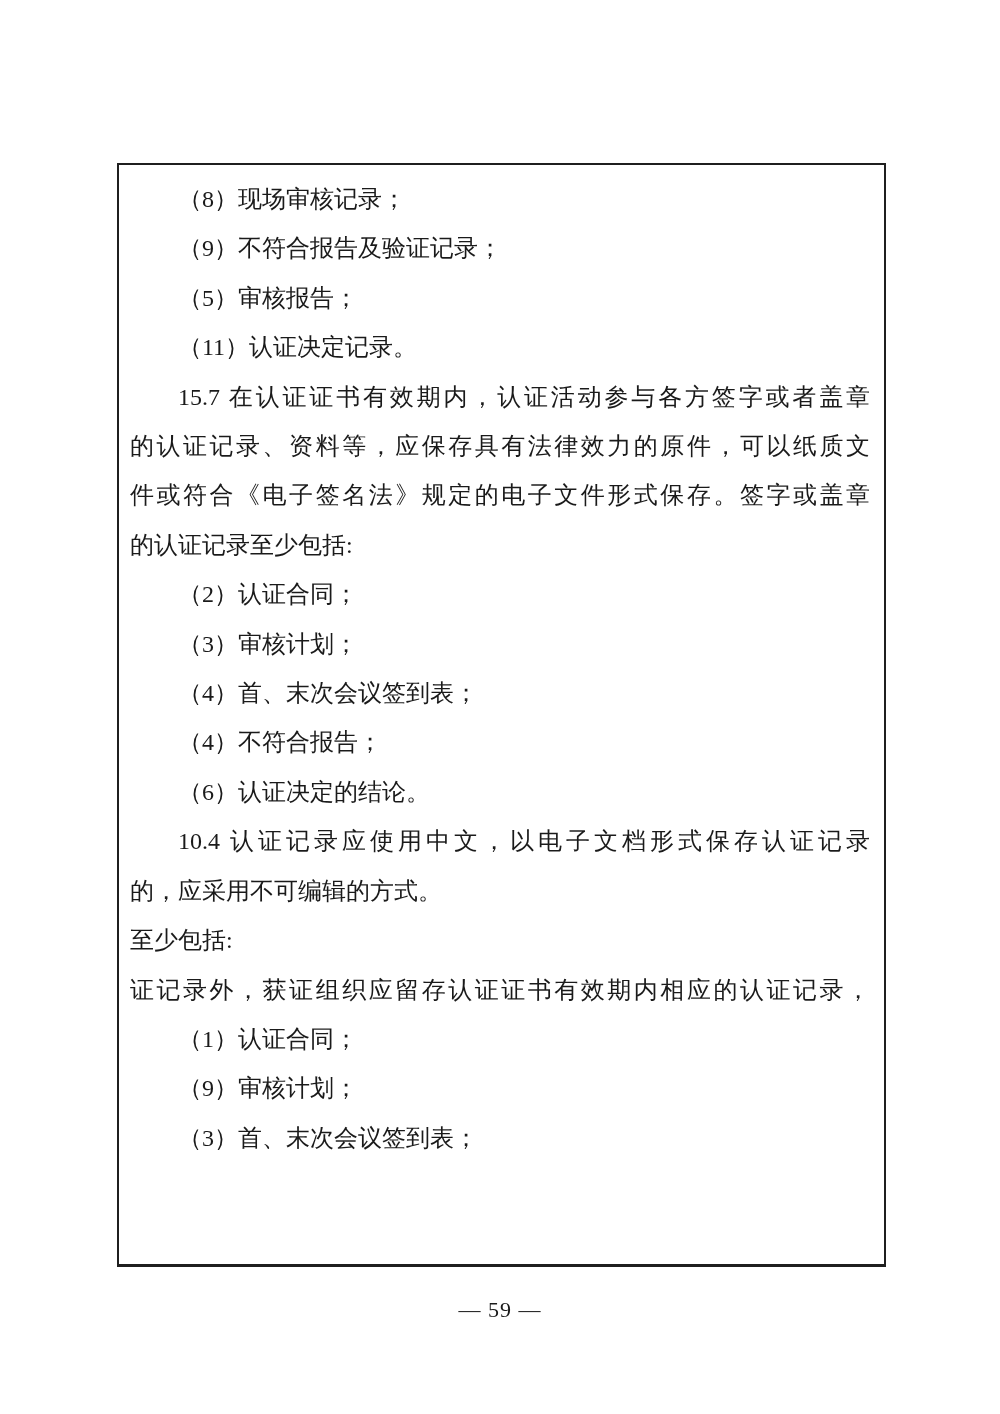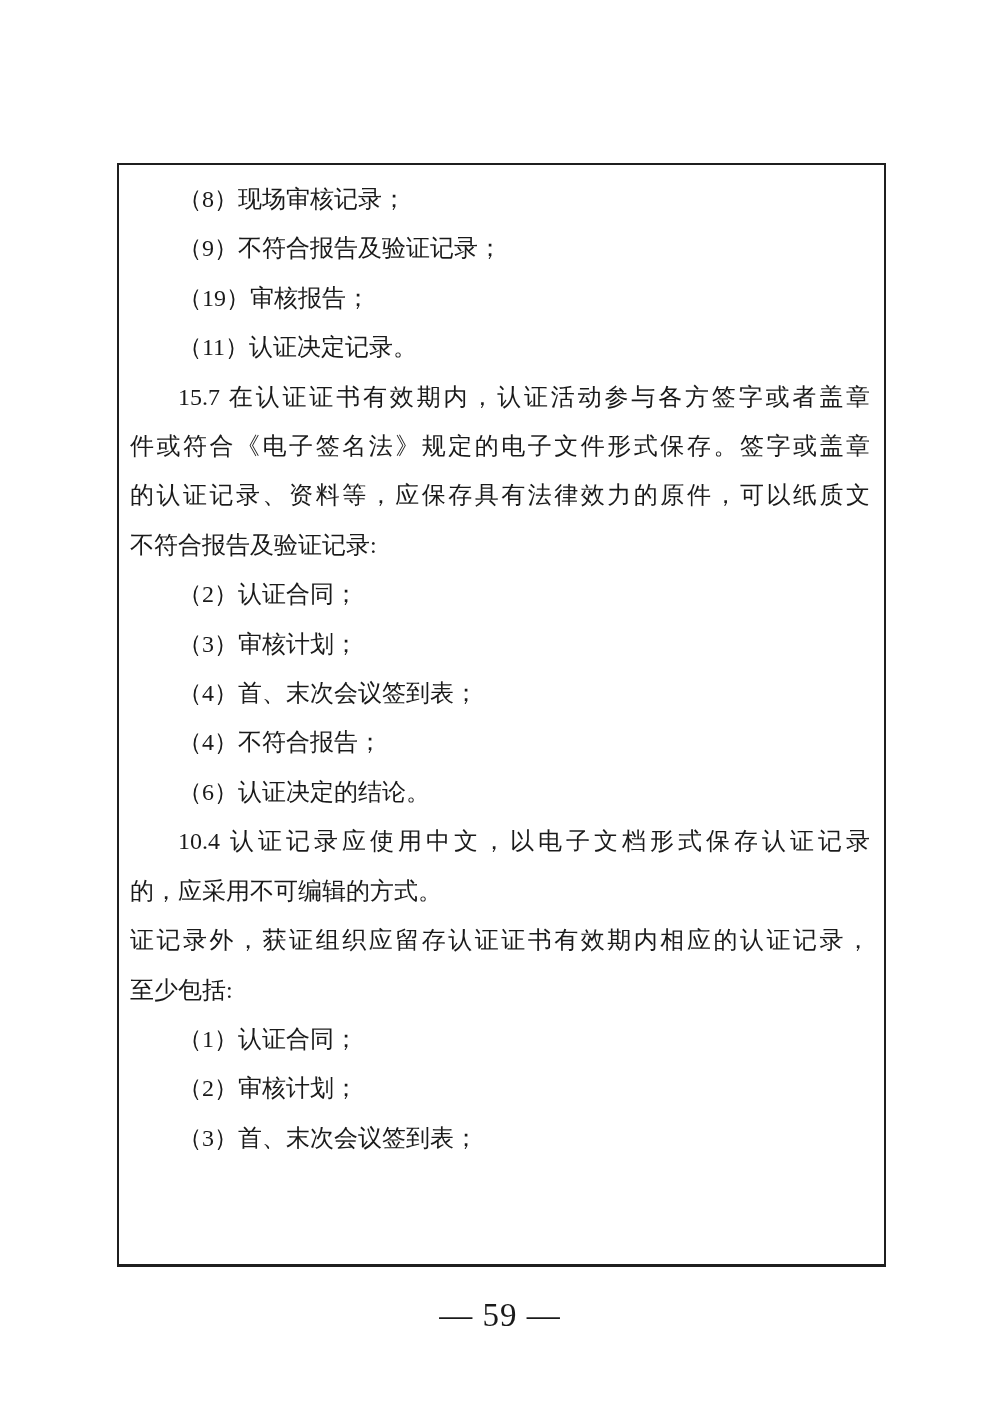--- a/index.html
+++ b/index.html
@@ -44,46 +44,46 @@
   .line.fill {
     text-align: justify;
     text-align-last: justify;
   }
   .page-footer {
     position: absolute;
     left: 0;
     top: 1297px;
     width: 1000px;
     text-align: center;
-    font-size: 33px;
+    font-size: 22px;
     letter-spacing: 1px;
     color: #1a1a1a;
   }
 </style>
 </head>
 <body>
 
 <div class="doc-frame">
   <div class="doc-text" id="doc-lines">
       <div class="line indent">（8）现场审核记录；</div>
       <div class="line indent">（9）不符合报告及验证记录；</div>
-      <div class="line indent">（19）审核报告；</div>
+      <div class="line indent">（5）审核报告；</div>
       <div class="line indent">（11）认证决定记录。</div>
       <div class="line indent fill">15.7 在认证证书有效期内，认证活动参与各方签字或者盖章</div>
+      <div class="line fill">的认证记录、资料等，应保存具有法律效力的原件，可以纸质文</div>
       <div class="line fill">件或符合《电子签名法》规定的电子文件形式保存。签字或盖章</div>
-      <div class="line fill">的认证记录、资料等，应保存具有法律效力的原件，可以纸质文</div>
-      <div class="line">不符合报告及验证记录:</div>
+      <div class="line">的认证记录至少包括:</div>
       <div class="line indent">（2）认证合同；</div>
       <div class="line indent">（3）审核计划；</div>
       <div class="line indent">（4）首、末次会议签到表；</div>
       <div class="line indent">（4）不符合报告；</div>
       <div class="line indent">（6）认证决定的结论。</div>
       <div class="line indent fill">10.4 认证记录应使用中文，以电子文档形式保存认证记录</div>
       <div class="line">的，应采用不可编辑的方式。</div>
+      <div class="line">至少包括:</div>
       <div class="line fill">证记录外，获证组织应留存认证证书有效期内相应的认证记录，</div>
-      <div class="line">至少包括:</div>
       <div class="line indent">（1）认证合同；</div>
-      <div class="line indent">（2）审核计划；</div>
+      <div class="line indent">（9）审核计划；</div>
       <div class="line indent">（3）首、末次会议签到表；</div>
     </div>
 </div>
 
 <div class="page-footer">— 59 —</div>
 
 </body></html>

